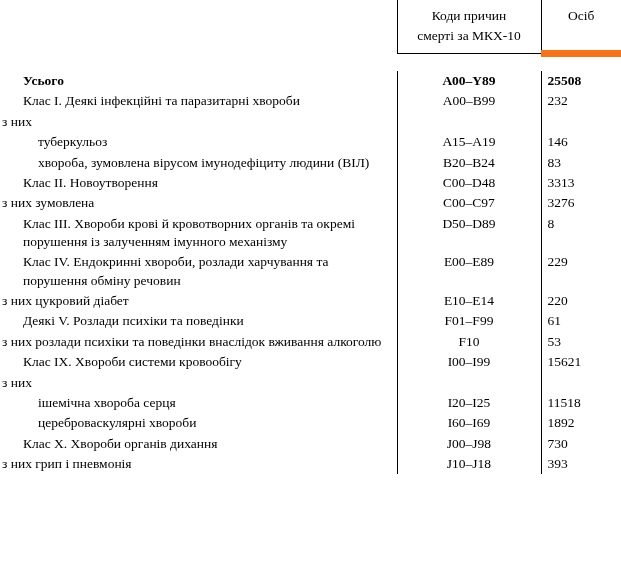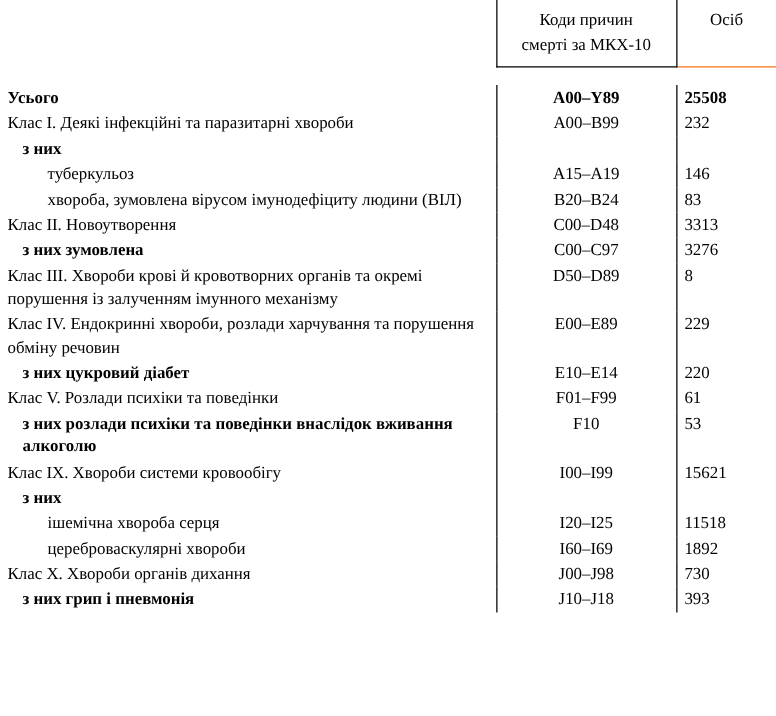--- a/index.html
+++ b/index.html
@@ -39,21 +39,21 @@
   thead td.h-label {
     border: none;
   }
   thead td.h-code {
     border-left: 1px solid #000;
     border-bottom: 1px solid #000;
     border-right: 1px solid #000;
     text-align: center;
   }
   thead td.h-count {
-    border-bottom: 1px solid #f97316;
+    border-bottom: 7px solid #f97316;
     border-right: none;
     text-align: center;
   }
   thead td.h-code .hl1,
   thead td.h-code .hl2 { display: block; }
 
   tbody td {
     padding: 1px 6px;
     line-height: 1.36;
     font-size: 13.5px;
@@ -73,22 +73,22 @@
     padding-right: 18px;
     white-space: nowrap;
   }
   tr.spacer td {
     height: 14px;
     padding: 0;
     line-height: 0;
     font-size: 0;
   }
   .bold { font-weight: bold; }
-  .ind0 { padding-left: 6px; }
-  .ind1 { padding-left: 18px; font-weight: bold; }
+  .ind0 { padding-left: 23px; }
+  .ind1 { padding-left: 2px; }
   .ind2 { padding-left: 38px; }
 </style>
 </head>
 <body>
 
 <div class="sheet">
   <table class="stat">
     <colgroup>
       <col class="c-label">
       <col class="c-code">
@@ -154,21 +154,21 @@
           <td class="label ind0">Клас IV. Ендокринні хвороби, розлади харчування та порушення обміну речовин</td>
           <td class="code">E00–E89</td>
           <td class="count">229</td>
         </tr>
         <tr>
           <td class="label ind1">з них цукровий діабет</td>
           <td class="code">E10–E14</td>
           <td class="count">220</td>
         </tr>
         <tr>
-          <td class="label ind0">Клас V. Розлади психіки та поведінки</td>
+          <td class="label ind0">Деякі V. Розлади психіки та поведінки</td>
           <td class="code">F01–F99</td>
           <td class="count">61</td>
         </tr>
         <tr>
           <td class="label ind1">з них розлади психіки та поведінки внаслідок вживання алкоголю</td>
           <td class="code">F10</td>
           <td class="count">53</td>
         </tr>
         <tr>
           <td class="label ind0">Клас IX. Хвороби системи кровообігу</td>

